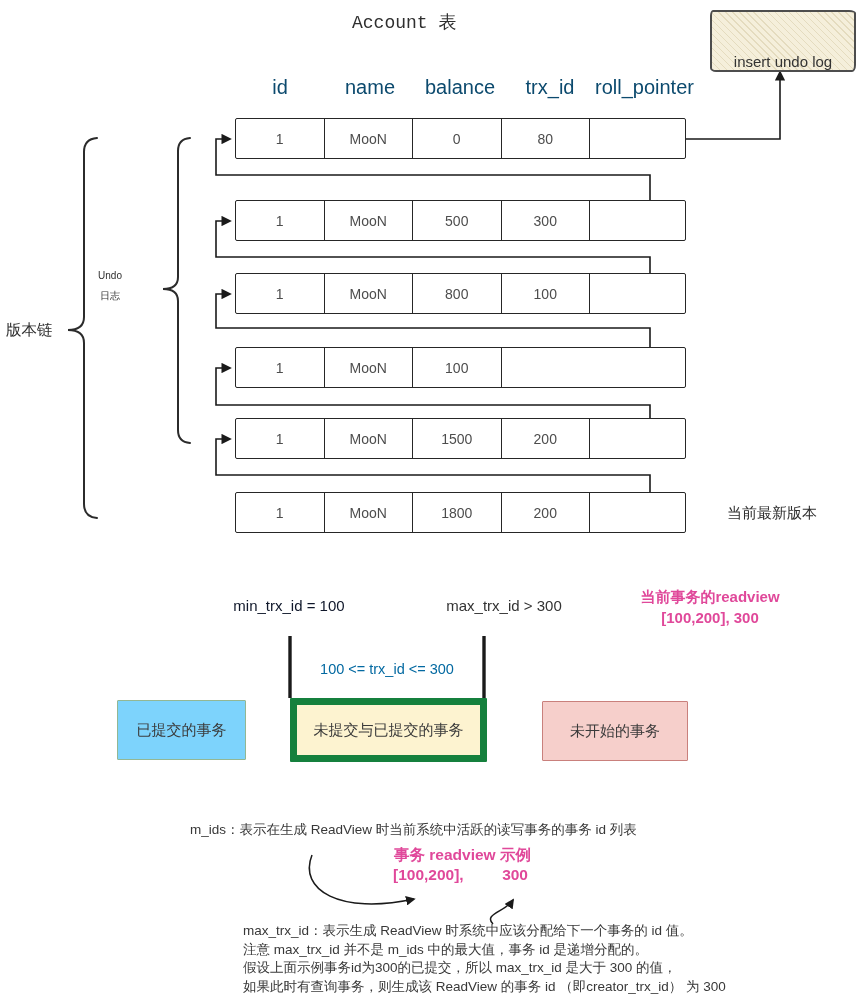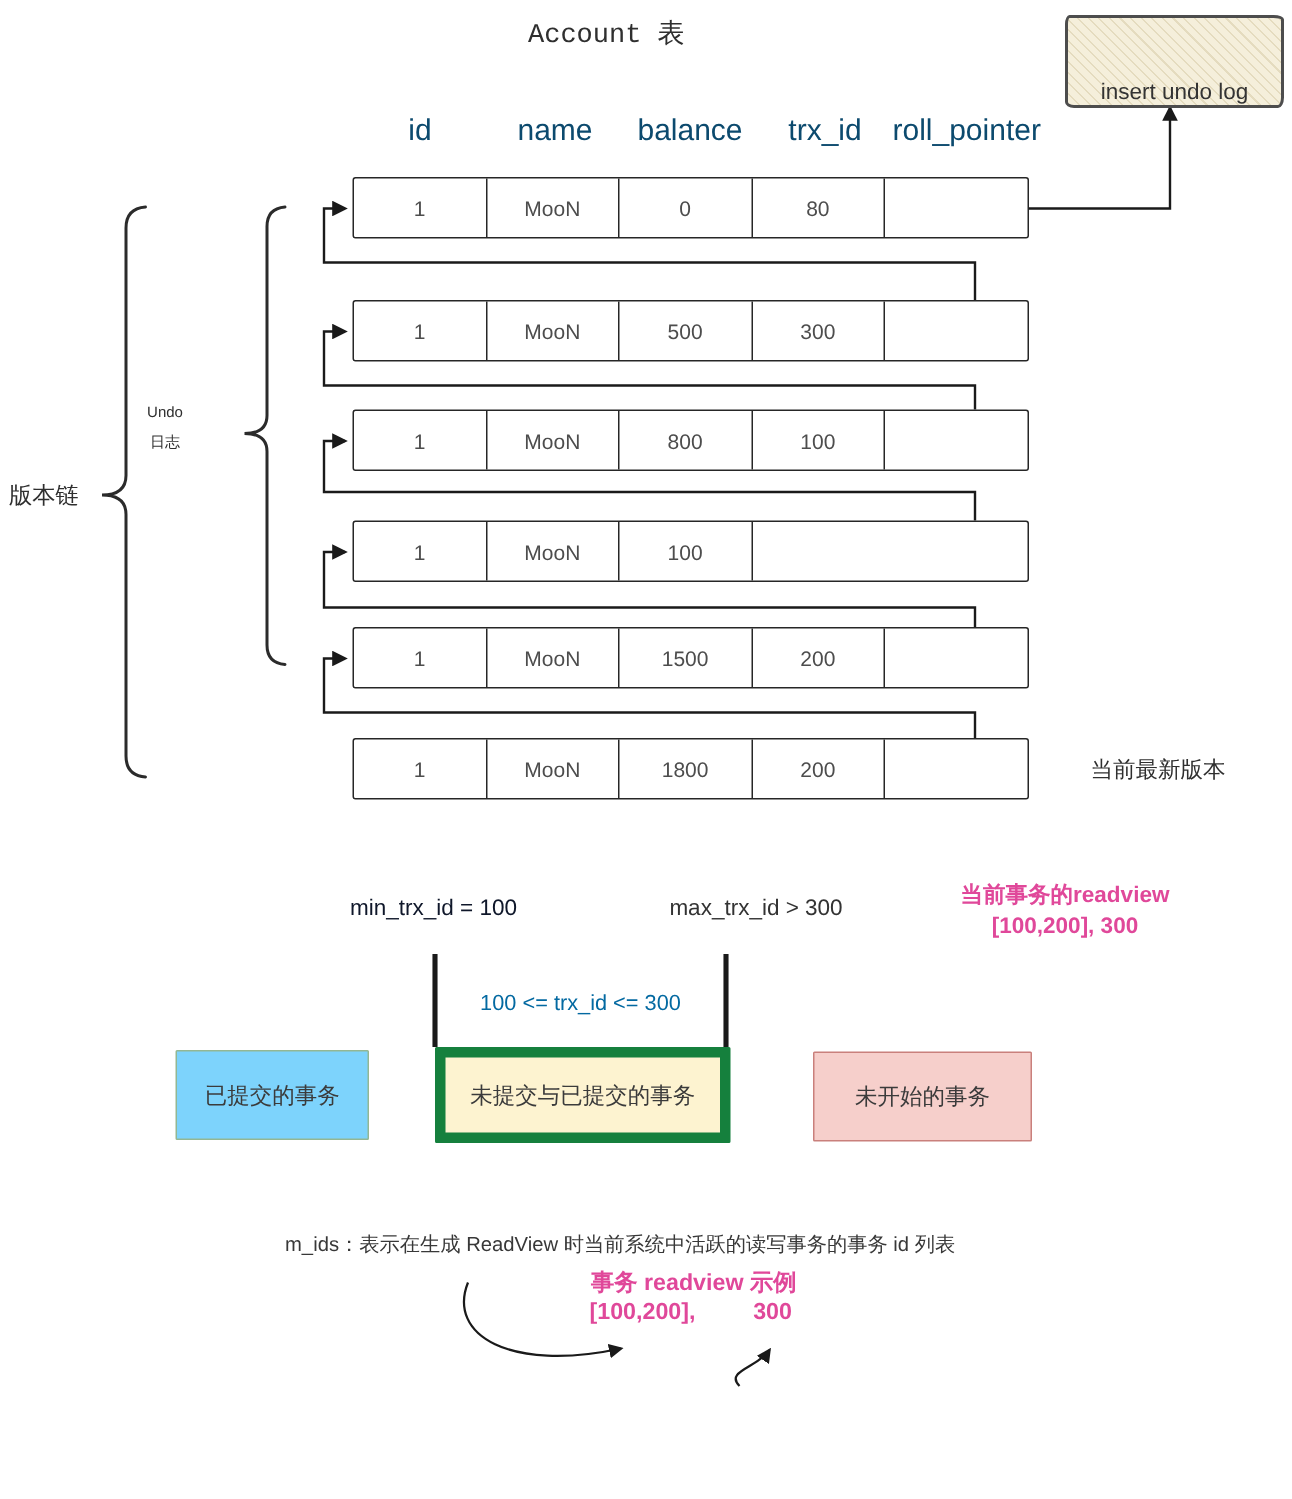--- a/index.html
+++ b/index.html
@@ -160,14 +160,20 @@
   </div>
 
   <div class="txt note" style="left:190px;top:821px;">m_ids：表示在生成 ReadView 时当前系统中活跃的读写事务的事务 id 列表</div>
 
   <div class="txt center pink" style="left:370px;top:845px;width:185px;font-size:15.5px;">事务 readview 示例</div>
   <div class="txt pink" style="left:393px;top:866px;width:135px;display:flex;justify-content:space-between;font-size:15.5px;">
     <span>[100,200],</span>
     <span>300</span>
   </div>
 
+  <div class="txt note" style="left:243px;top:922px;line-height:18.5px;">
+    <div>max_trx_id：表示生成 ReadView 时系统中应该分配给下一个事务的 id 值。</div>
+    <div>注意 max_trx_id 并不是 m_ids 中的最大值，事务 id 是递增分配的。</div>
+    <div>假设上面示例事务id为300的已提交，所以 max_trx_id 是大于 300 的值，</div>
+    <div>如果此时有查询事务，则生成该 ReadView 的事务 id （即creator_trx_id） 为 300</div>
+  </div>
 
 </div>
 
 </body></html>

